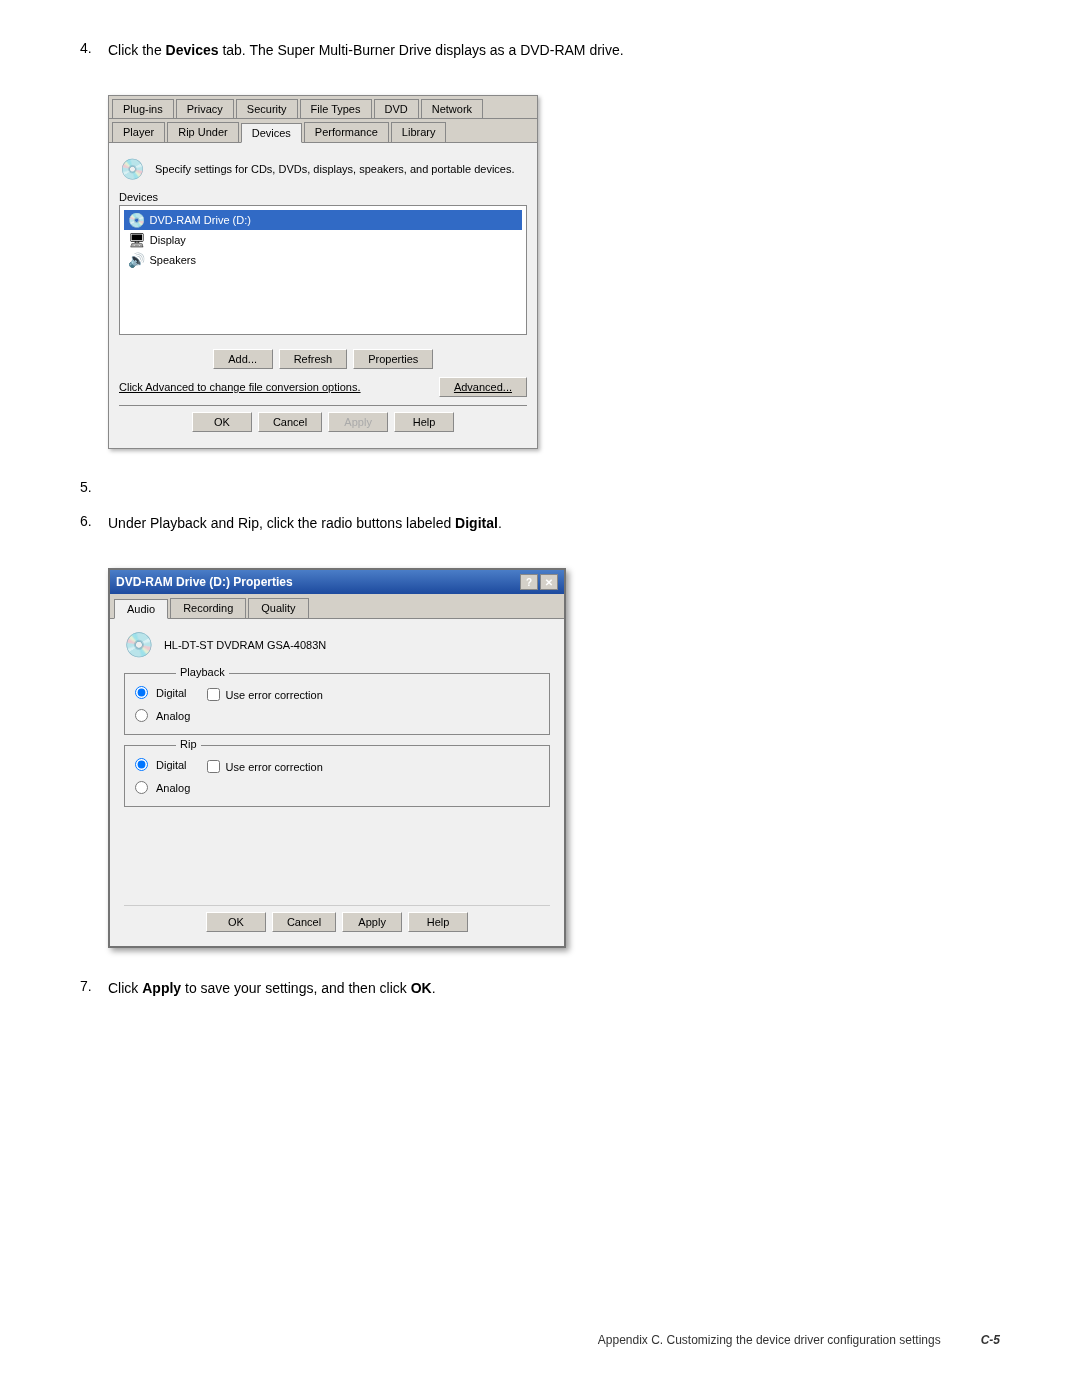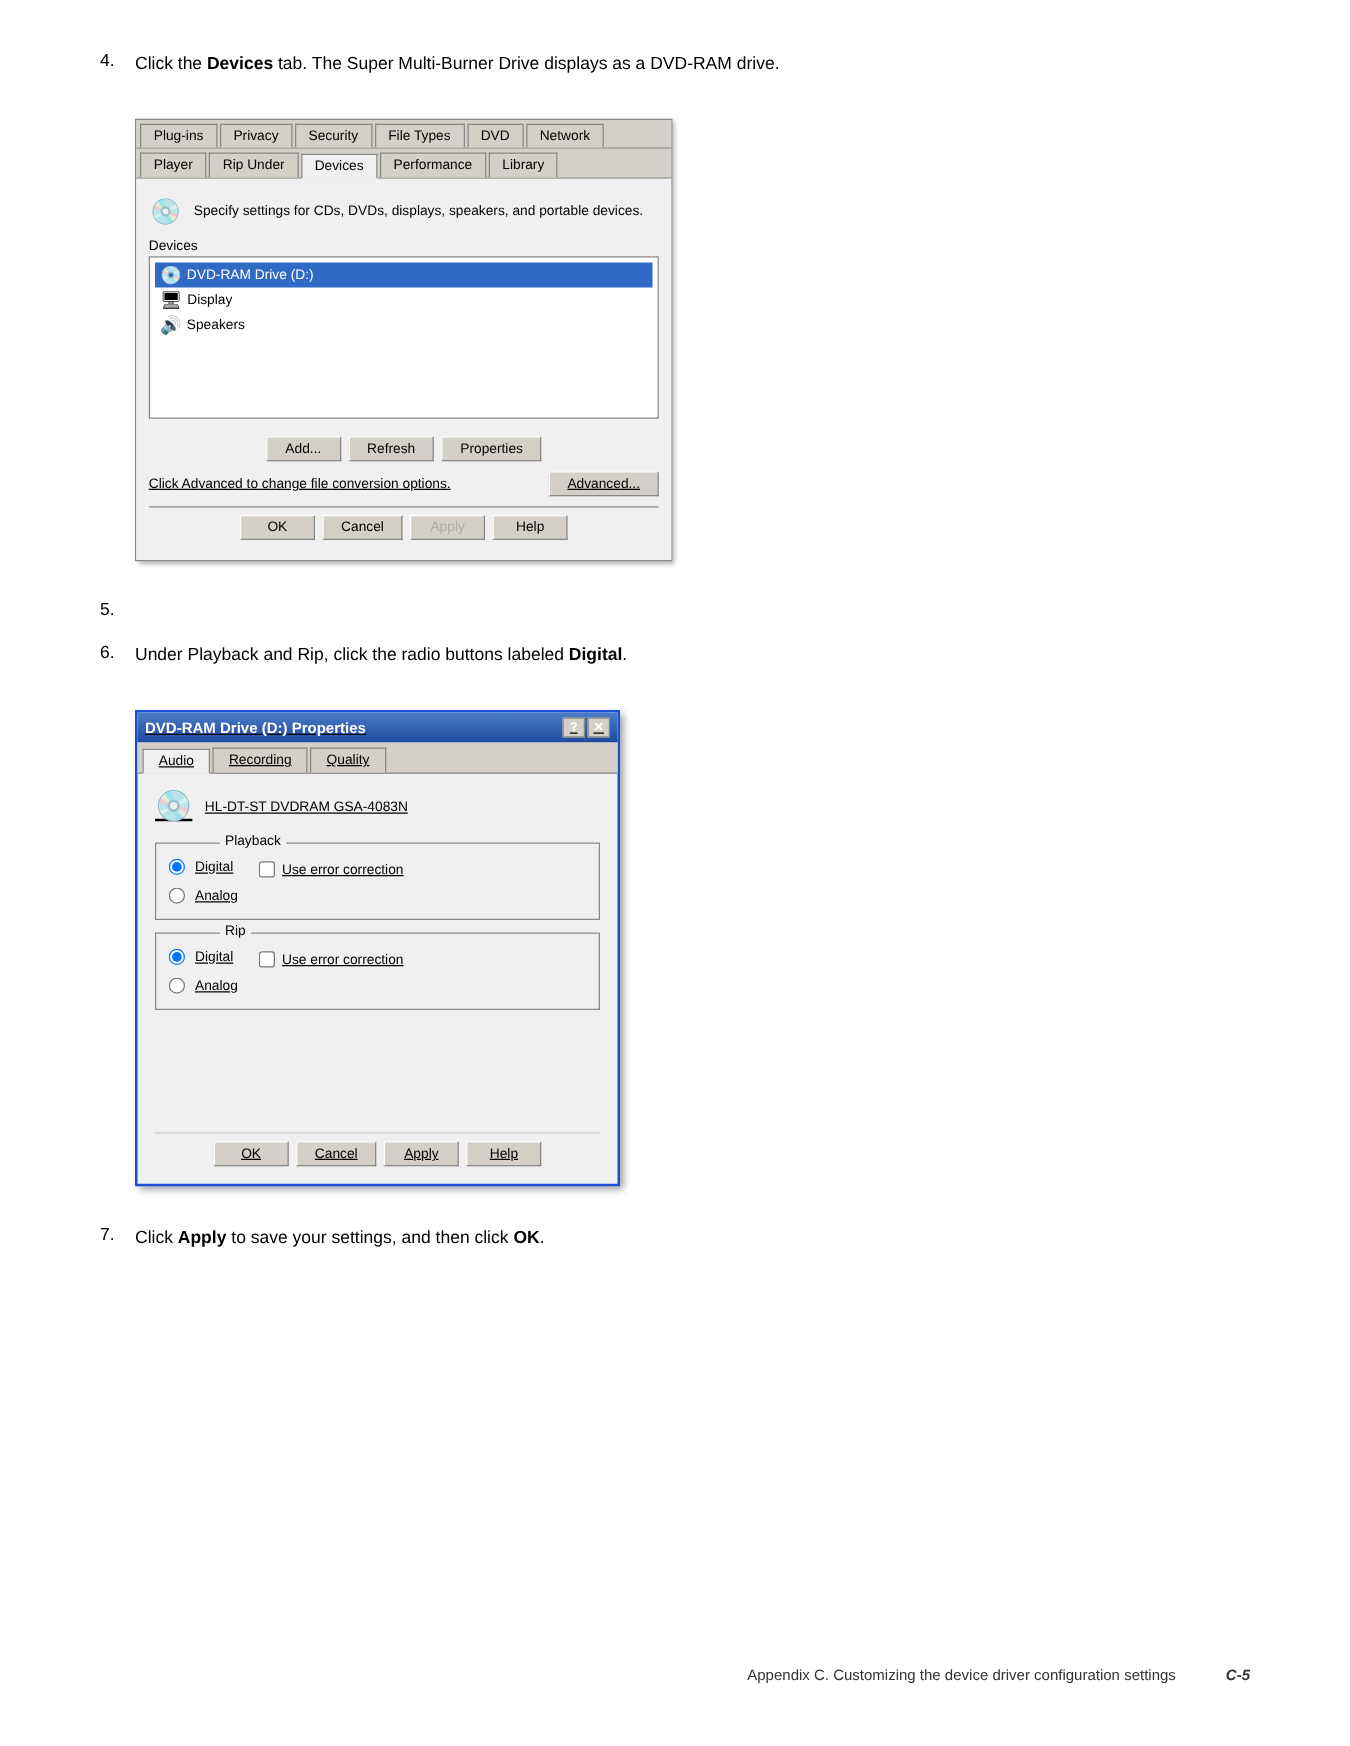--- a/index.html
+++ b/index.html
@@ -145,28 +145,27 @@
       display: flex;
       justify-content: center;
       gap: 6px;
       padding: 6px 0 8px 0;
       border-top: 1px solid #888;
       margin-top: 4px;
     }
 
     
     .props-dialog {
-      border: 2px solid #1d4ed8;
-      background: #f0f0f0;
-      width: 388px;
+      border: 2px solid #737373;
+      background: #f0f0f0;
+      width: 458px;
       font-family: Tahoma, Arial, sans-serif;
       font-size: 11px;
       color: #000;
       box-shadow: 3px 3px 6px rgba(0,0,0,0.4);
-      text-decoration: underline;
     }
     .props-titlebar {
       background: linear-gradient(to bottom, #4a7dc7 0%, #1d4a9e 100%);
       color: #fff;
       padding: 4px 6px;
       display: flex;
       align-items: center;
       justify-content: space-between;
       font-size: 12px;
       font-weight: bold;

